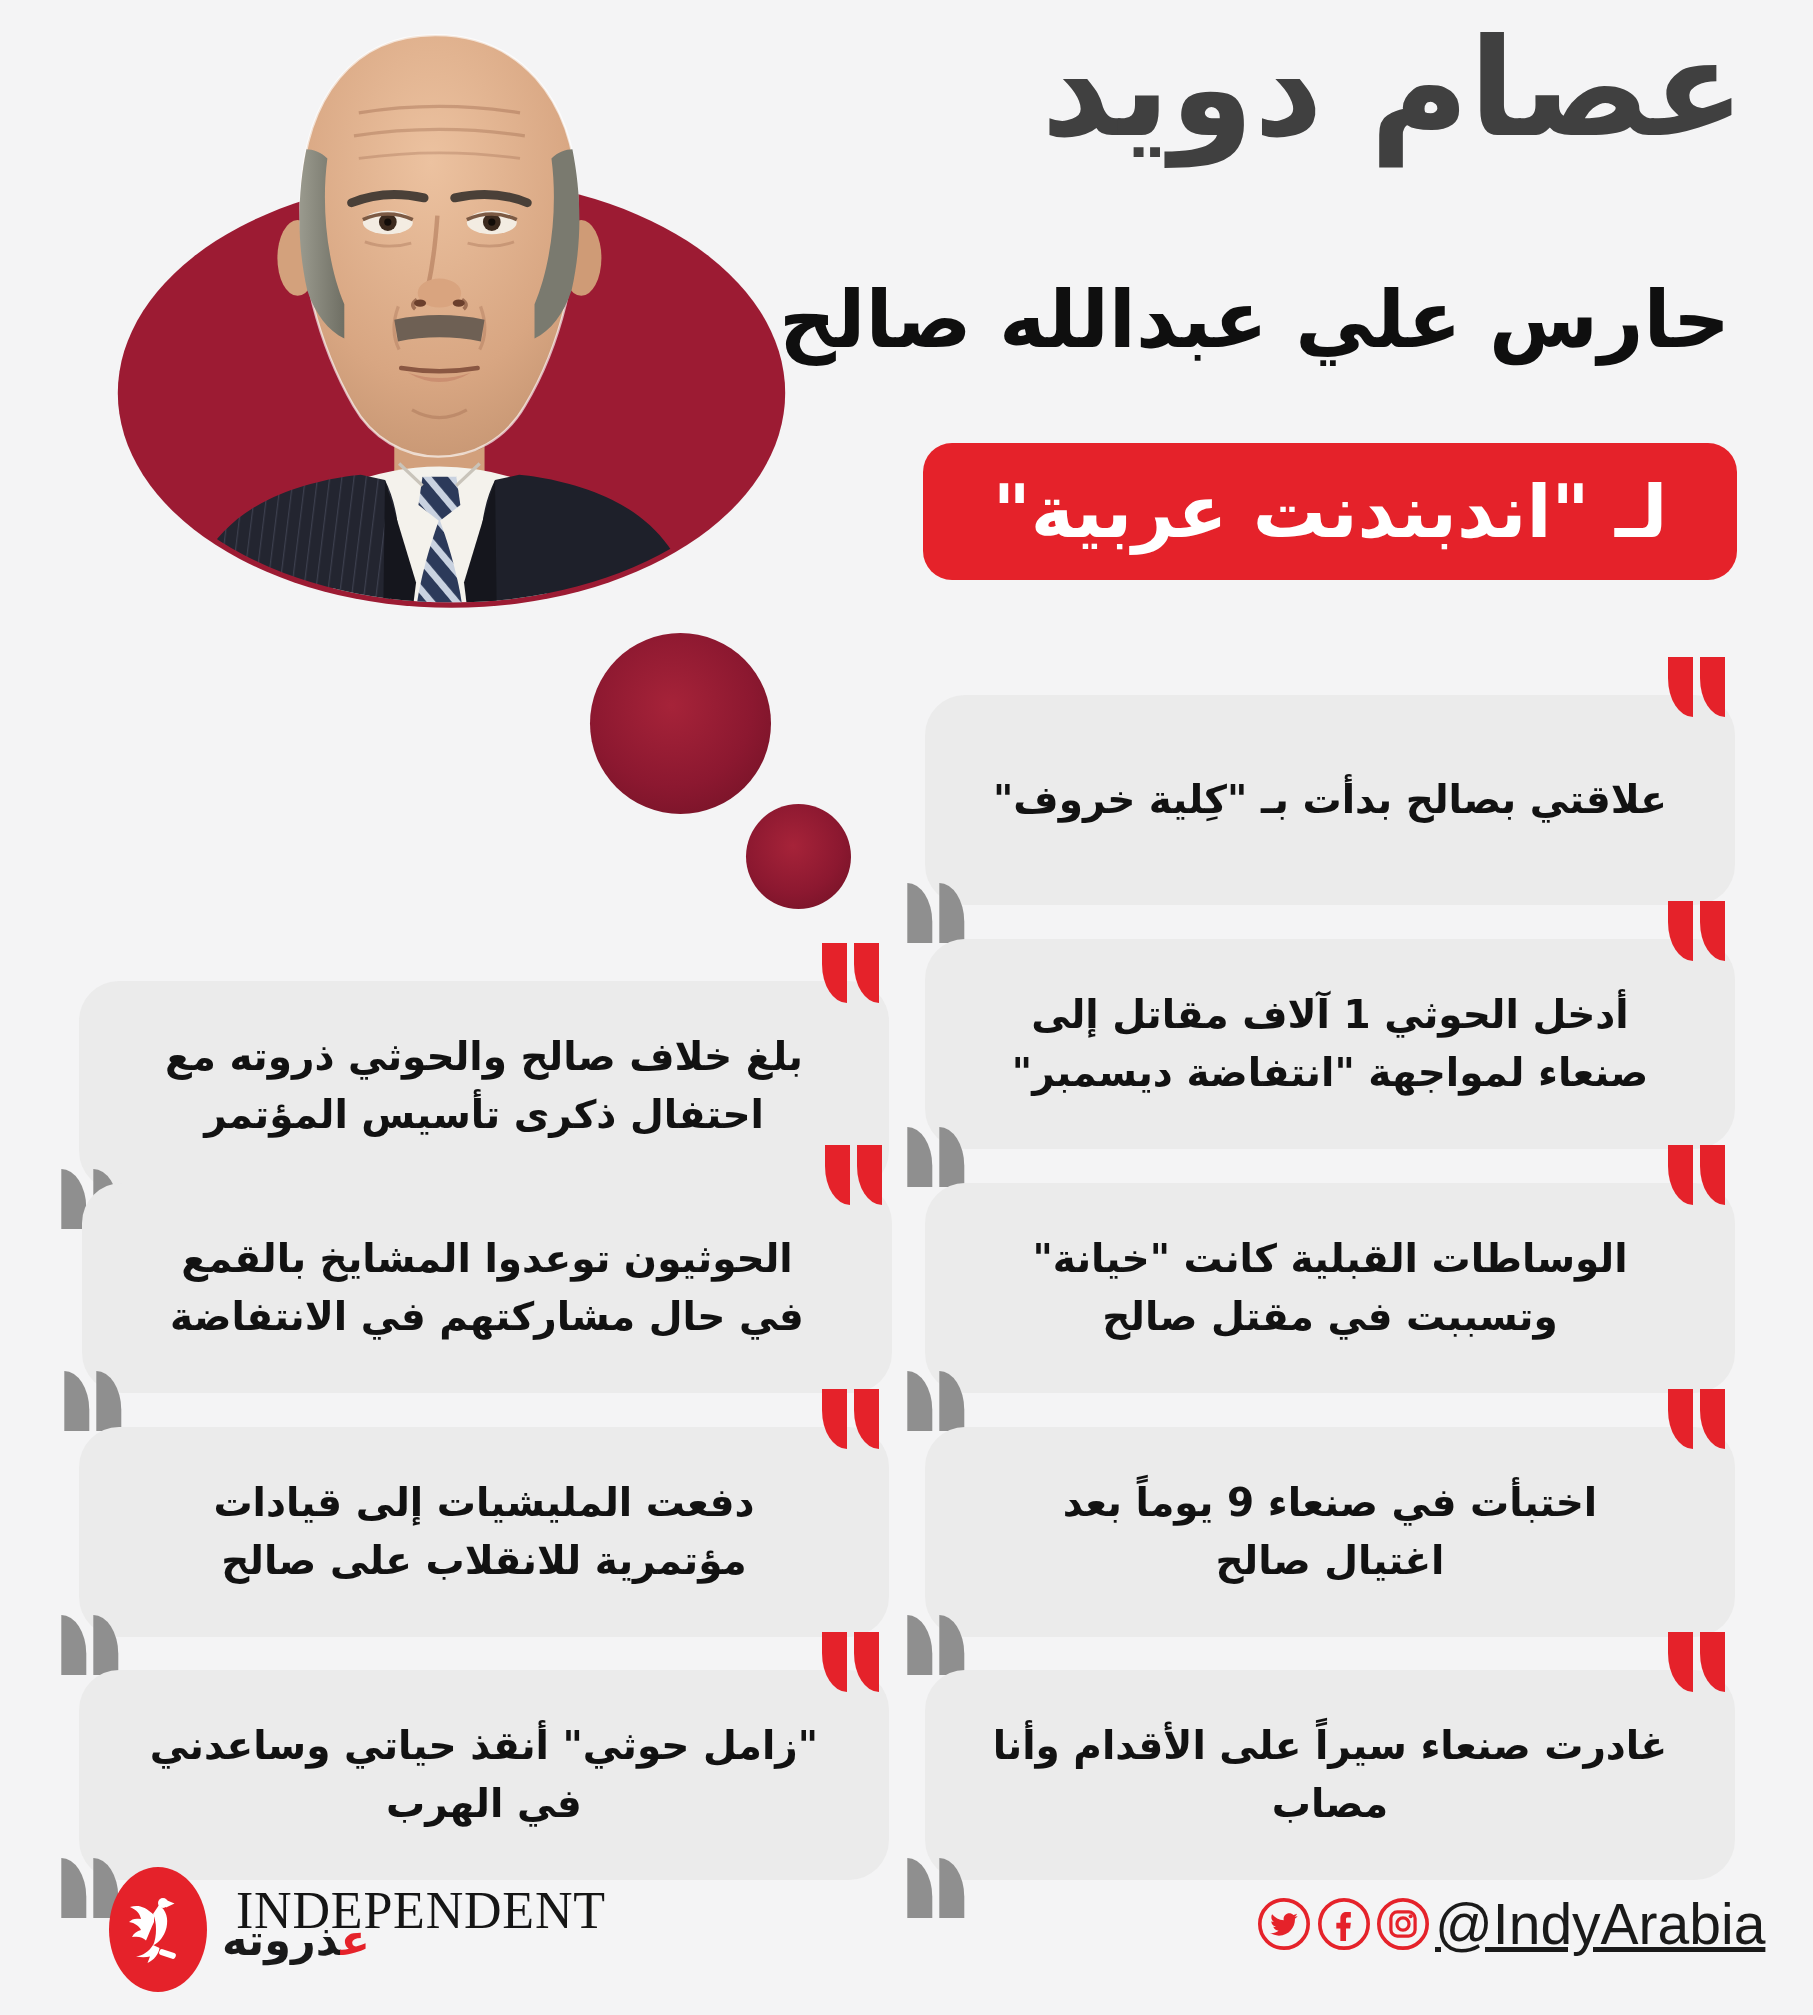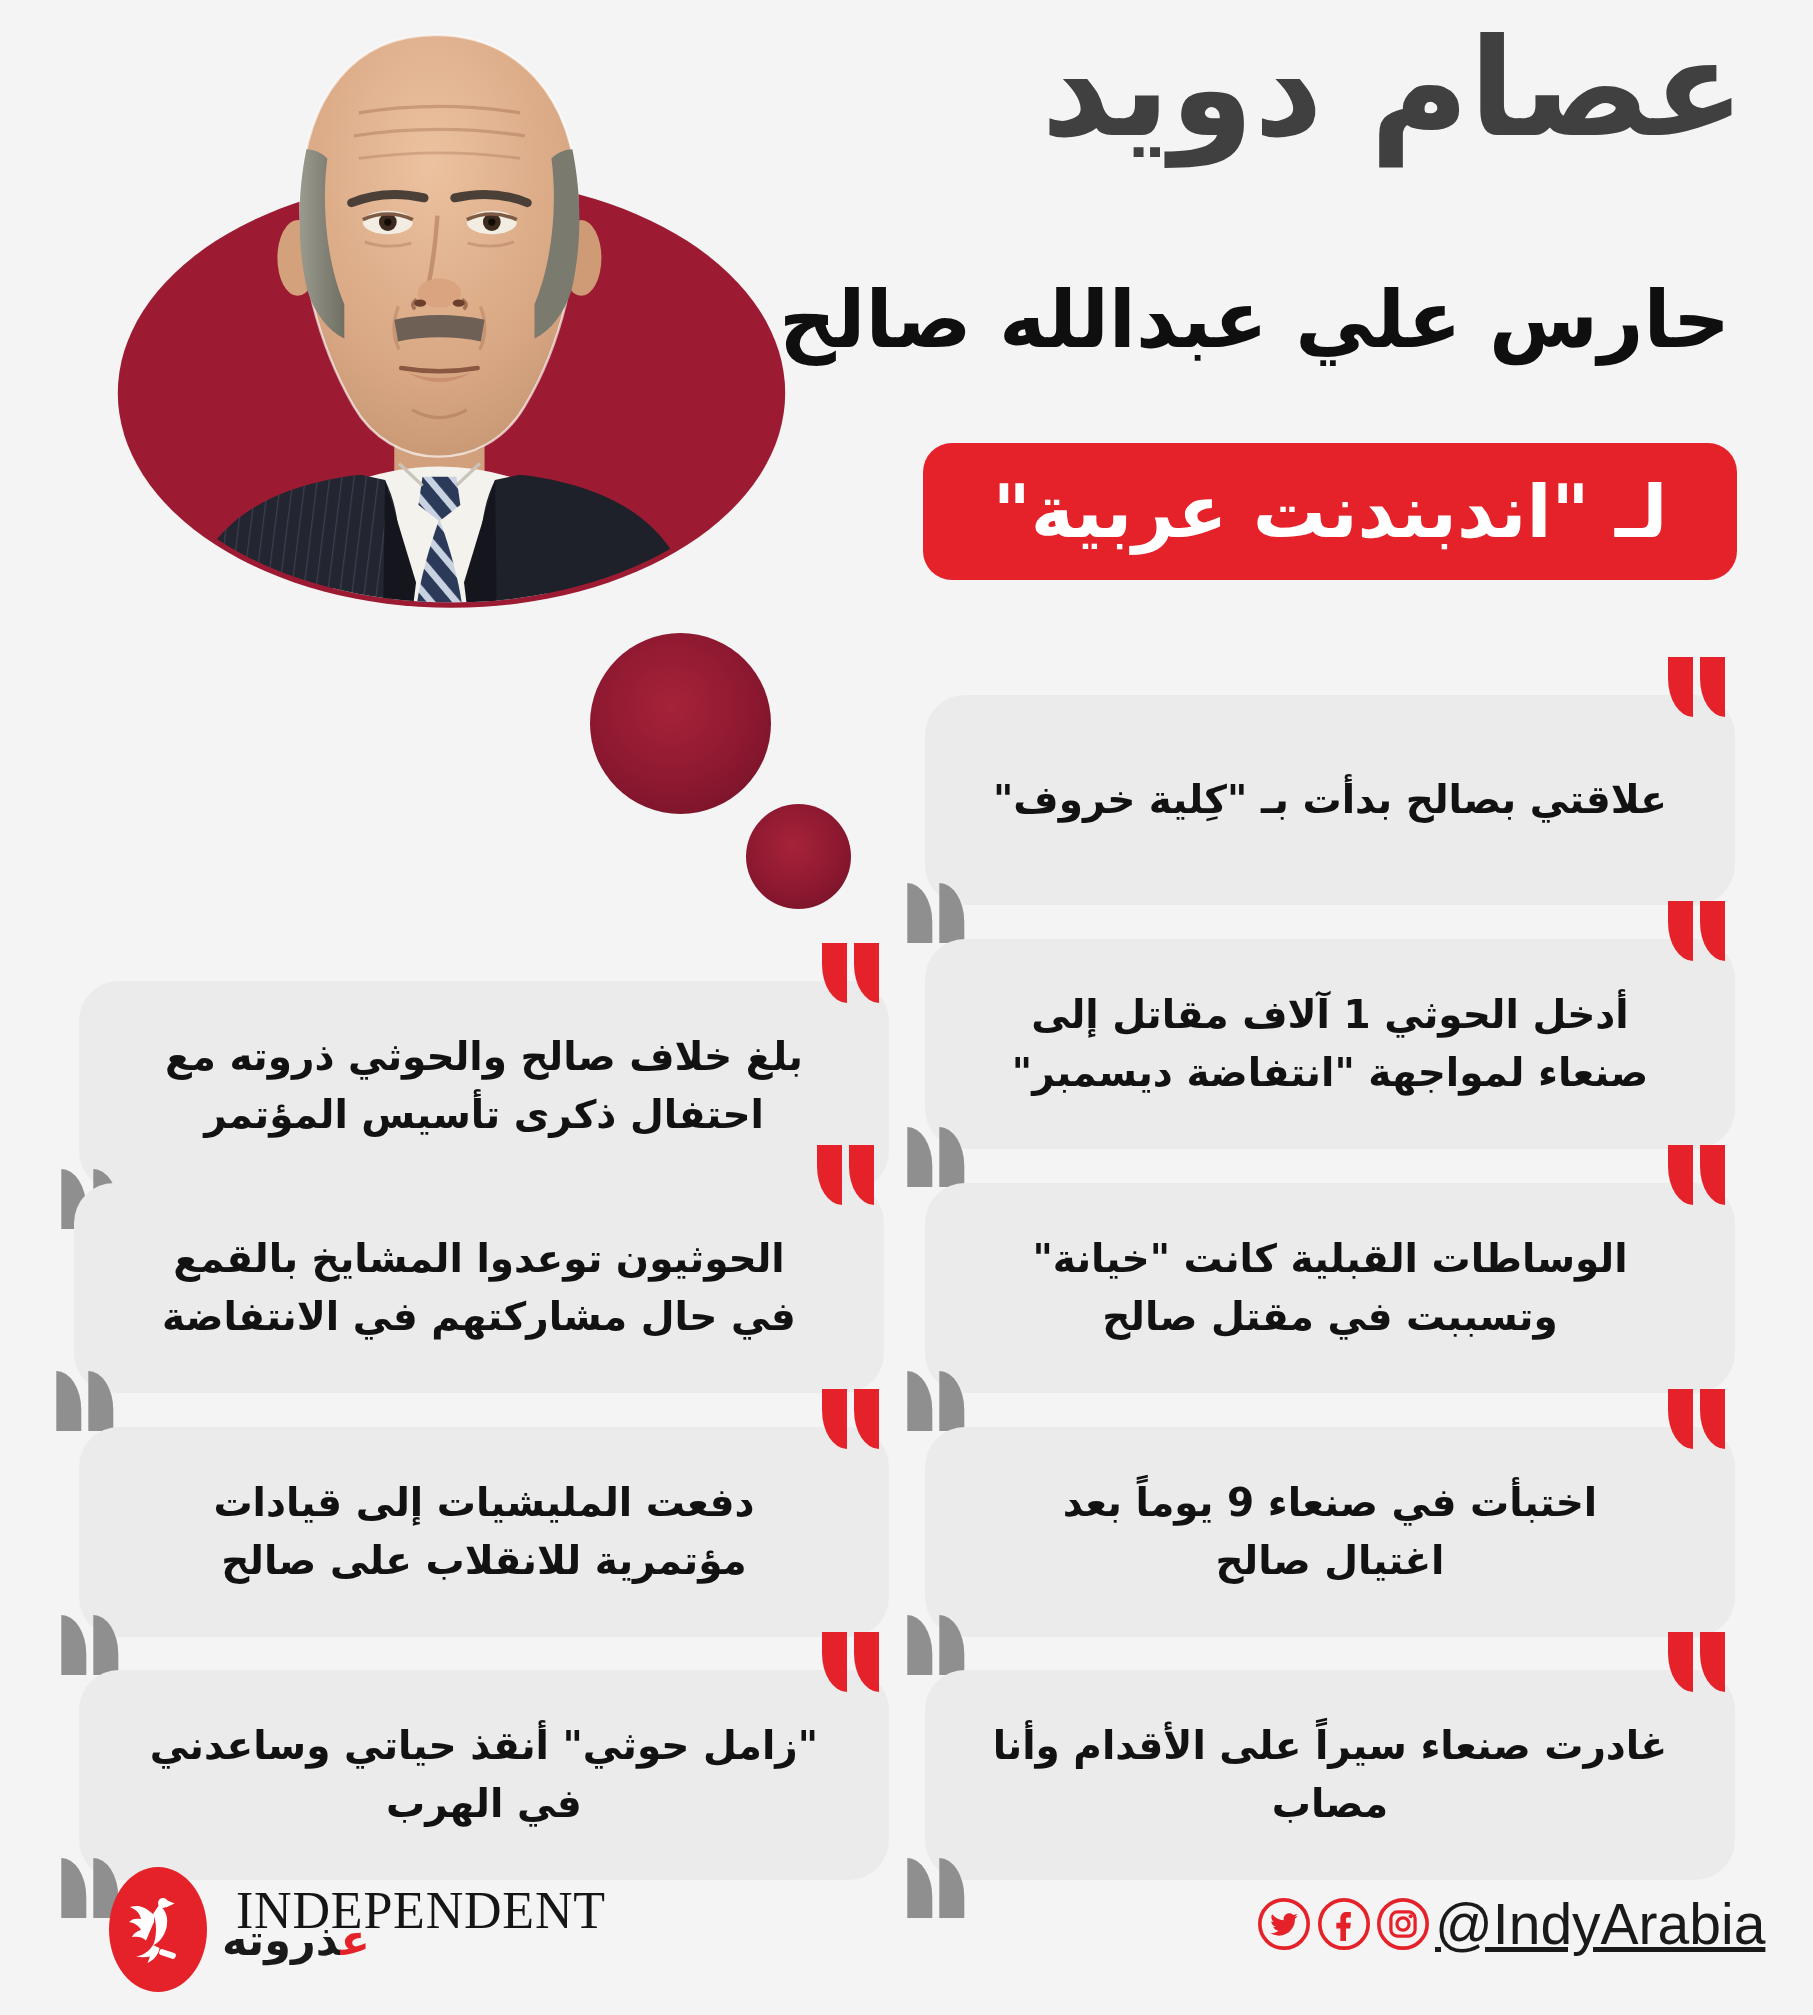--- a/index.html
+++ b/index.html
@@ -245,21 +245,21 @@
       <i></i>
       <i></i>
     </div>
   <p class="qtext">بلغ خلاف صالح والحوثي ذروته مع
 احتفال ذكرى تأسيس المؤتمر</p>
   <div class="qm bot">
       <i></i>
       <i></i>
     </div>
 </div>
-<div class="card" style="left:74px;top:1183px;">
+<div class="card" style="left:82px;top:1183px;">
   <div class="qm top">
       <i></i>
       <i></i>
     </div>
   <p class="qtext">الحوثيون توعدوا المشايخ بالقمع
 في حال مشاركتهم في الانتفاضة</p>
   <div class="qm bot">
       <i></i>
       <i></i>
     </div>

